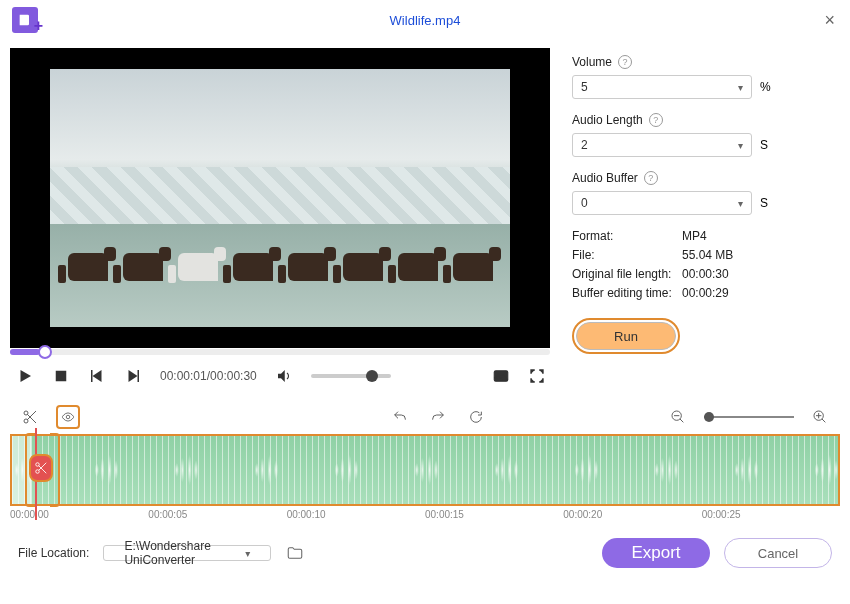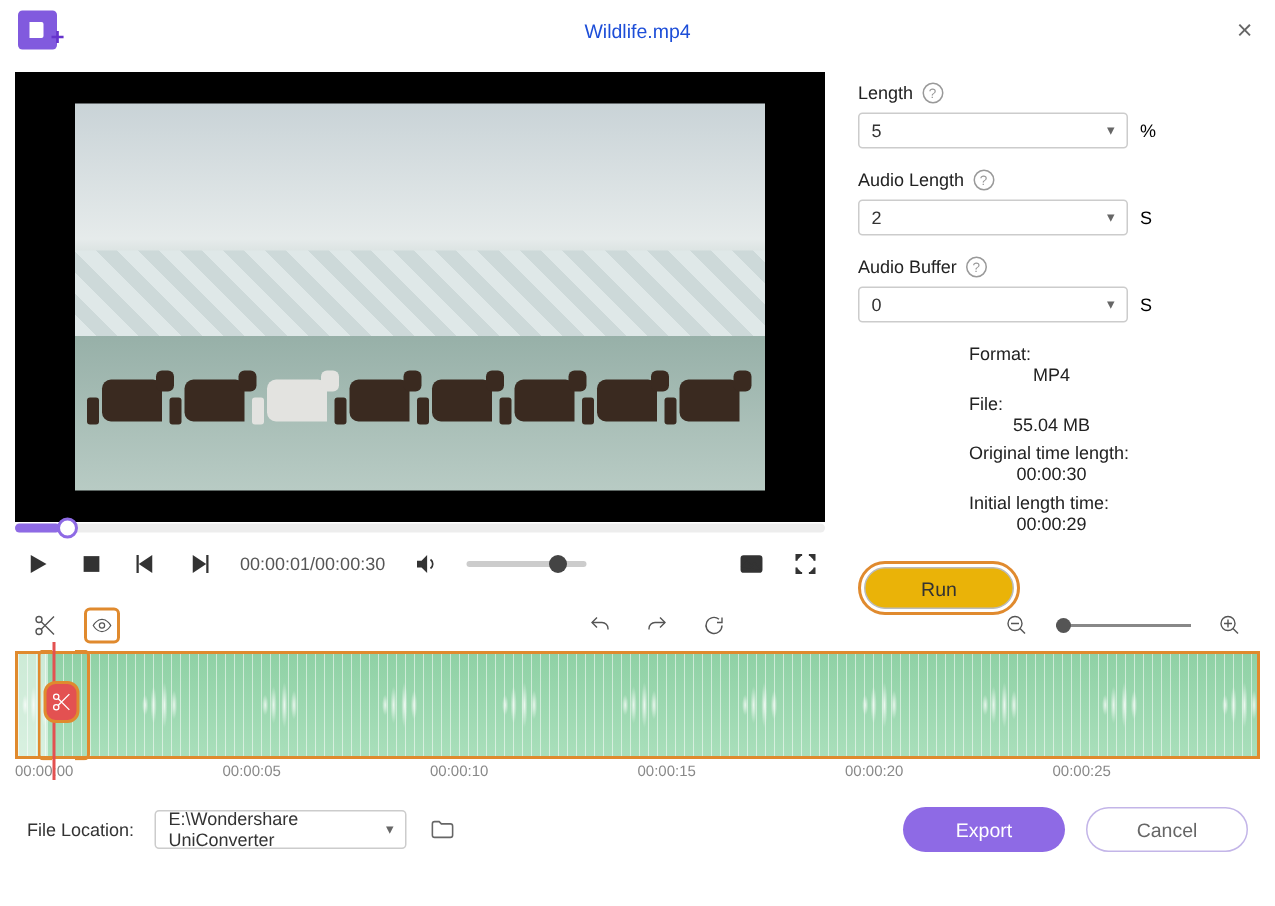--- a/index.html
+++ b/index.html
@@ -35,26 +35,26 @@
   .vol-slider { width:80px; height:4px; background:#ccc; border-radius:2px; position:relative;}
   .vol-thumb { position:absolute; left:55px; top:-4px; width:12px; height:12px; background:#444; border-radius:50%;}
   .spacer { flex:1; }
 
   .field-label { font-size:12px; color:#222; margin-bottom:6px; display:flex; align-items:center; gap:6px;}
   .help-q { width:14px; height:14px; border:1px solid #999; border-radius:50%; display:inline-flex; align-items:center; justify-content:center; font-size:9px; color:#999;}
   .select { width:180px; height:24px; border:1px solid #ccc; border-radius:3px; padding:0 8px; font-size:12px; display:flex; align-items:center; justify-content:space-between; cursor:pointer; color:#333;}
   .select .chev { color:#666; font-size:10px;}
   .select-row { display:flex; align-items:center; gap:8px; margin-bottom:14px; font-size:12px;}
 
-  .info-line { font-size:12px; display:flex; align-items:center; margin-bottom:5px; color:#222;flex-direction:column;}
+  .info-line { font-size:12px; display:flex; align-items:center; margin-bottom:5px; color:#222;}
   .info-line .lbl { width:110px;}
   .info-line .val { font-weight:normal;text-align:center; }
 
   .run-wrap { margin-top:18px; border:2px solid #E08A2E; border-radius:24px; padding:2px; width:108px;}
-  .run-btn { width:100%; height:28px; background:#eab308; border:1px solid #bbb; border-radius:20px; font-size:13px; color:#333; cursor:pointer;}
+  .run-btn { width:100%; height:28px; background:#fdba74; border:1px solid #bbb; border-radius:20px; font-size:13px; color:#333; cursor:pointer;}
 
   .tool-row { display:flex; align-items:center; gap:14px; height:34px; padding:0 18px; color:#555; }
   .tool-btn { width:24px; height:24px; display:inline-flex; align-items:center; justify-content:center; cursor:pointer;}
   .tool-btn svg { width:16px; height:16px; stroke:#555; fill:none; stroke-width:1.4;}
   .eye-sel { border:2px solid #E08A2E; border-radius:4px; padding:1px 3px;}
   .zoom-slider { width:90px; height:2px; background:#888; position:relative;}
   .zoom-thumb  { position:absolute; left:0; top:-4px; width:10px; height:10px; background:#555; border-radius:50%;}
 
   .waveform-box { margin:0 10px; height:72px; border:2px solid #E08A2E; position:relative; overflow:visible; background: linear-gradient(to bottom,#8fd1a5,#a9dfbb); }
   .wf-pattern { position:absolute; inset:0;
@@ -71,24 +71,24 @@
   .scissor-badge { position:absolute; left:17px; top:18px; width:24px; height:28px; background:#E35151; border-radius:8px; border:2px solid #E08A2E; display:flex; align-items:center; justify-content:center;}
   .scissor-badge svg { width:14px; height:14px; stroke:#fff; fill:none; stroke-width:1.5;}
   .bracket { position:absolute; top:-3px; bottom:-3px; width:10px; border:2px solid #E08A2E;}
   .bracket.left { left:13px; border-right:none; border-radius:4px 0 0 4px;}
   .bracket.right { left:38px; border-left:none; border-radius:0 4px 4px 0;}
 
   .ruler { display:flex; margin:3px 10px 0 10px; font-size:10px; color:#888;}
   .ruler span { flex:1; }
 
   .footer { display:flex; align-items:center; padding:18px 18px 0 18px; gap:14px; font-size:12px; color:#333;}
-  .loc-select { width:168px; height:26px; border:1px solid #ccc; border-radius:3px; display:flex; align-items:center; justify-content:space-between; padding:0 8px; cursor:pointer;}
+  .loc-select { width:168px; height:16px; border:1px solid #ccc; border-radius:3px; display:flex; align-items:center; justify-content:space-between; padding:0 20px; cursor:pointer;}
   .folder-ic { width:20px; height:18px; display:inline-flex; align-items:center; justify-content:center; cursor:pointer;}
   .folder-ic svg{ width:18px; height:18px; stroke:#666; fill:none; stroke-width:1.4;}
-  .export-btn { width:108px; height:30px; background:#8e6ae5; color:#fff; border:none; border-radius:18px; font-size:13px; cursor:pointer;}
+  .export-btn { width:108px; height:30px; background:#8e6ae5; color:#fff; border:none; border-radius:18px; font-size:17px; cursor:pointer;}
   .cancel-btn { width:108px; height:30px; background:#fff; color:#666; border:1px solid #c3b5e8; border-radius:18px; font-size:13px; cursor:pointer;}
 </style>
 </head>
 <body>
 
 <div class="title-bar">
   <div class="logo">
     <svg viewBox="0 0 24 24" width="16" height="16">
         <path fill="#fff" d="M4 4h12a2 2 0 0 1 2 2v12a2 2 0 0 1-2 2H4z"></path>
         <path fill="#fff" d="M10 8l6 4-6 4z"></path>
@@ -166,21 +166,21 @@
       <span class="ctrl-icon">
           <svg viewBox="0 0 24 24" fill="none" stroke="#333" stroke-width="1.8">
             <path d="M4 9V4h5M20 9V4h-5M4 15v5h5M20 15v5h-5"></path>
           </svg>
         </span>
     </div>
   </div>
 
   <div class="side-col">
     <div class="field-label">
-      <span>Length</span>
+      <span>Volume</span>
         <span class="help-q">?</span>
     </div>
     <div class="select-row">
       <div class="select">
           <span>5</span>
           <span class="chev">▾</span>
         </div>
       <span>%</span>
     </div>
 
@@ -210,25 +210,25 @@
 
     <div class="info-line">
         <span class="lbl">Format:</span>
         <span class="val">MP4</span>
       </div>
     <div class="info-line">
         <span class="lbl">File:</span>
         <span class="val">55.04 MB</span>
       </div>
     <div class="info-line">
-        <span class="lbl">Original time length:</span>
+        <span class="lbl">Original file length:</span>
         <span class="val">00:00:30</span>
       </div>
     <div class="info-line">
-        <span class="lbl">Initial length time:</span>
+        <span class="lbl">Buffer editing time:</span>
         <span class="val">00:00:29</span>
       </div>
 
     <div class="run-wrap">
       <button class="run-btn">Run</button>
     </div>
   </div>
 </div>
 
 <div class="tool-row">

